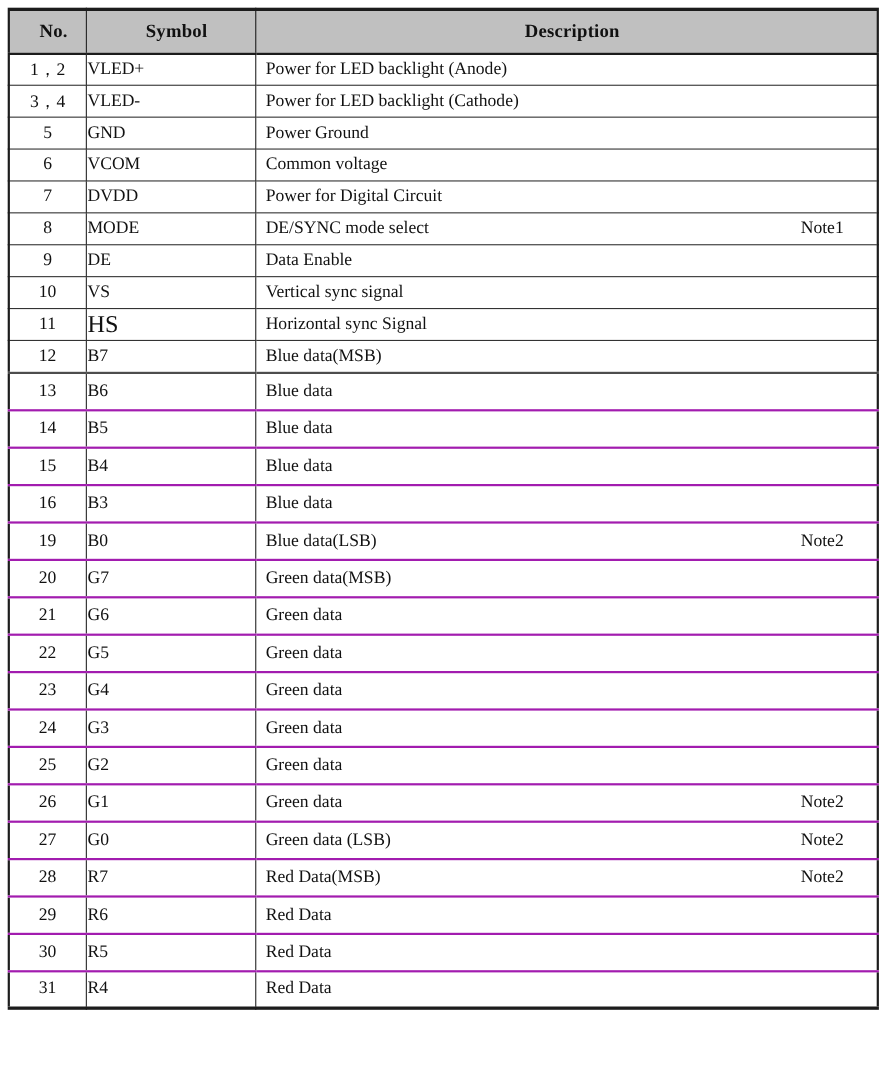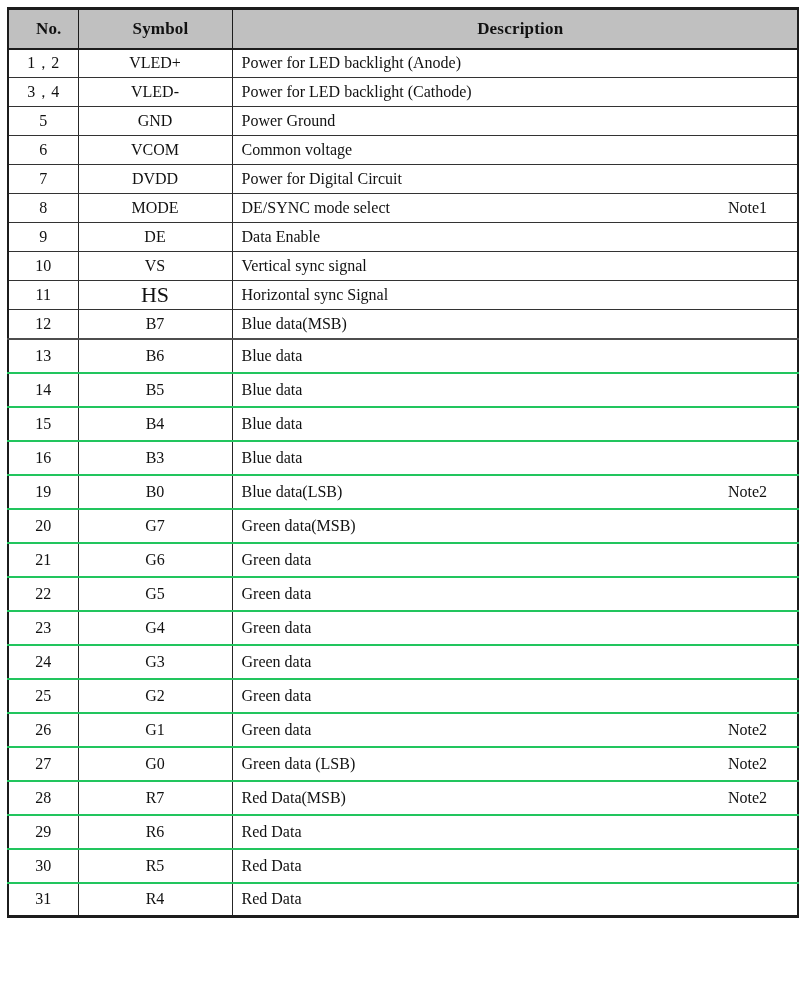--- a/index.html
+++ b/index.html
@@ -54,27 +54,27 @@
     border-top: 1px solid #333333;
     border-bottom: 1px solid #333333;
     vertical-align: middle;
     font-size: 16px;
     background: #ffffff;
   }
   tr.short { height: 29px; border-radius: 13px; }
   tr.tall  { height: 34px; }
   tr.tall > td {
     border-top: 2px solid #4d4d4d;
-    border-bottom: 2px solid #22c55e;
+    border-bottom: 2px solid #a21caf;
   }
   td.cell-no {
     text-align: center;
   }
   td.cell-symbol {
-    text-align: center;
+    text-align: left;
     margin-top: 44px;
   }
   td.cell-desc {
     padding: 0;
     margin-top: 28px;
   }
   .desc-flex {
     display: flex;
     justify-content: space-between;
     align-items: center;

